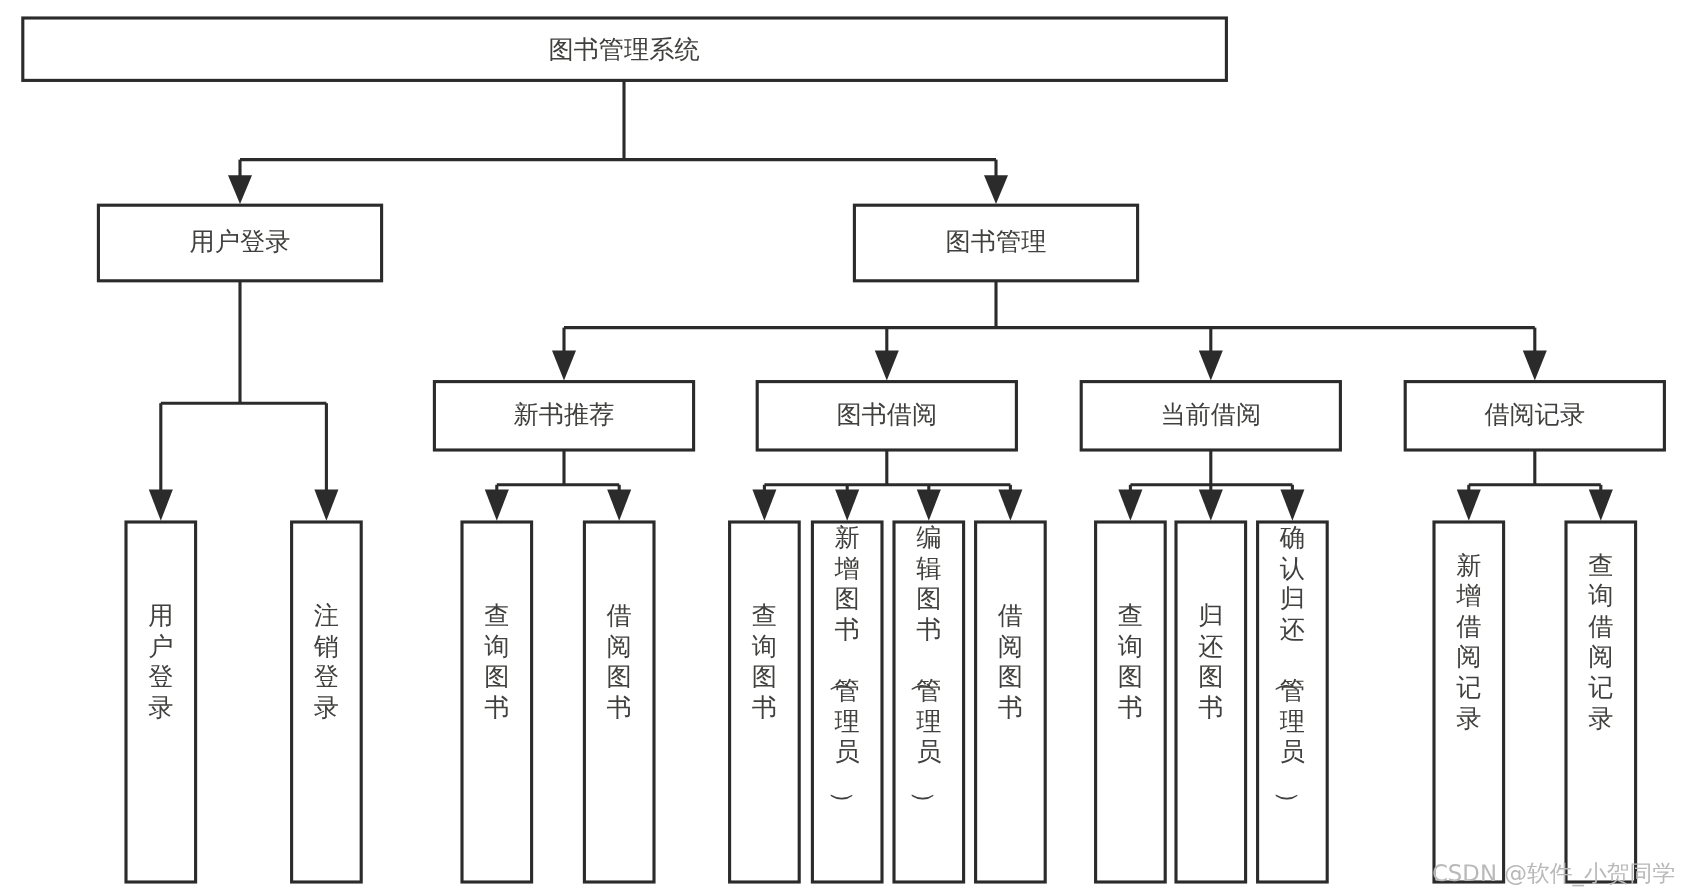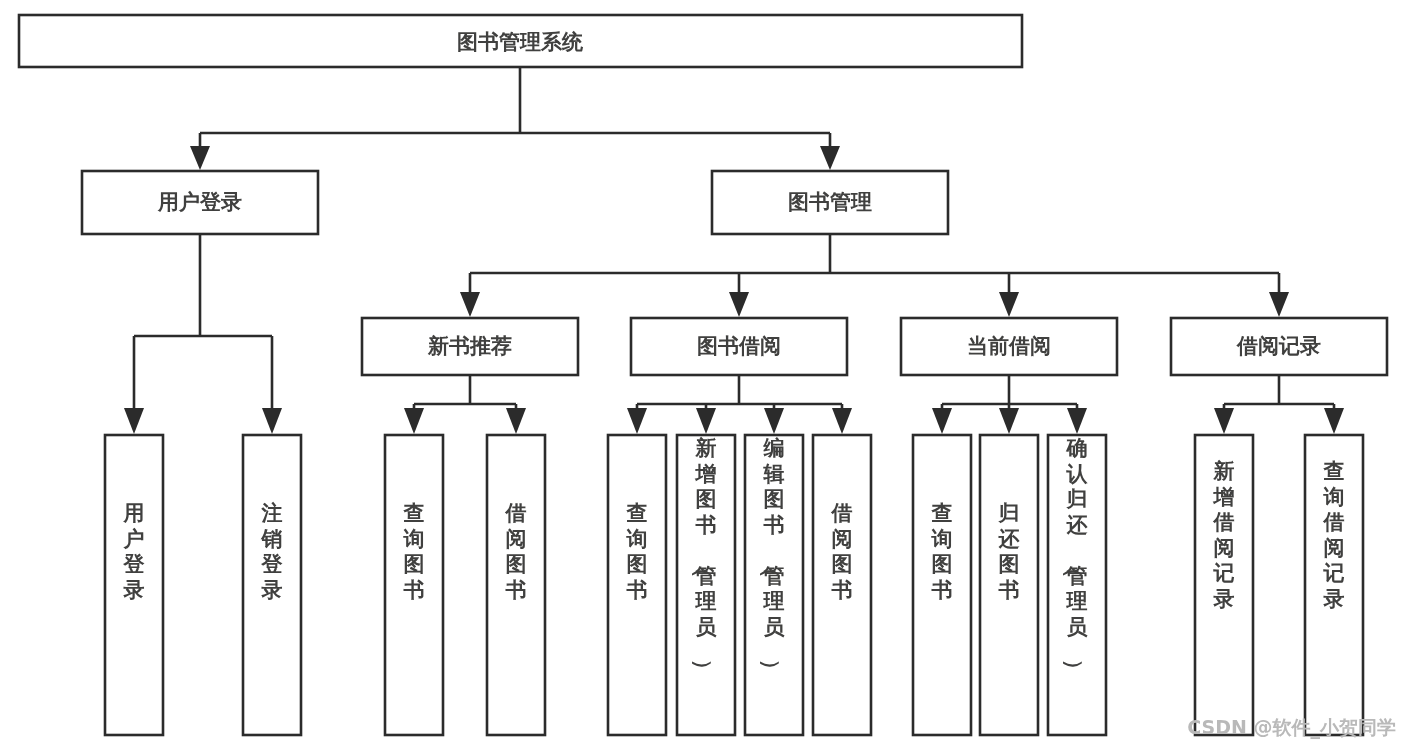--- a/index.html
+++ b/index.html
@@ -13,21 +13,20 @@
     font-family: "DejaVu Sans", "Liberation Sans", sans-serif;
     overflow: hidden;
     position: relative;
   }
   #diagram-root {
     position: absolute;
     left: 0;
     top: 0;
     width: 1405px;
     height: 642px;
-    font-weight: bold;
   }
   svg.flow {
     display: block;
     width: 1405px;
     height: 747px;
   }
   .node-rect {
     fill: #ffffff;
     stroke: #2b2b2b;
     stroke-width: 2.6;

